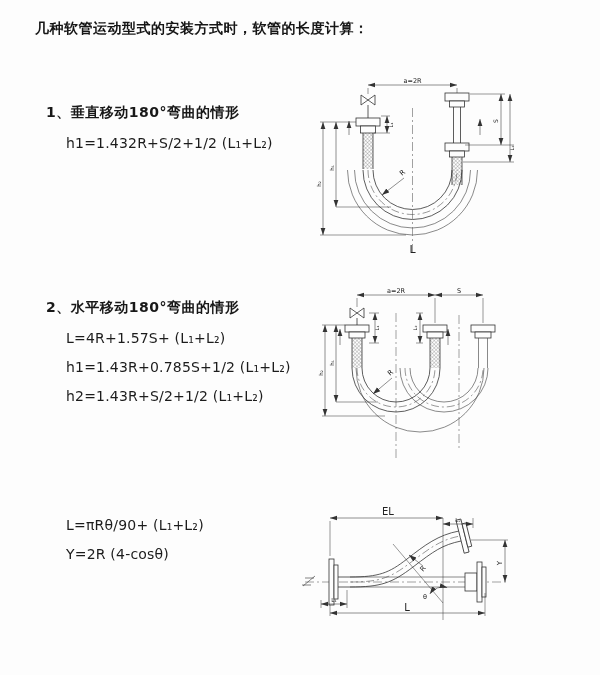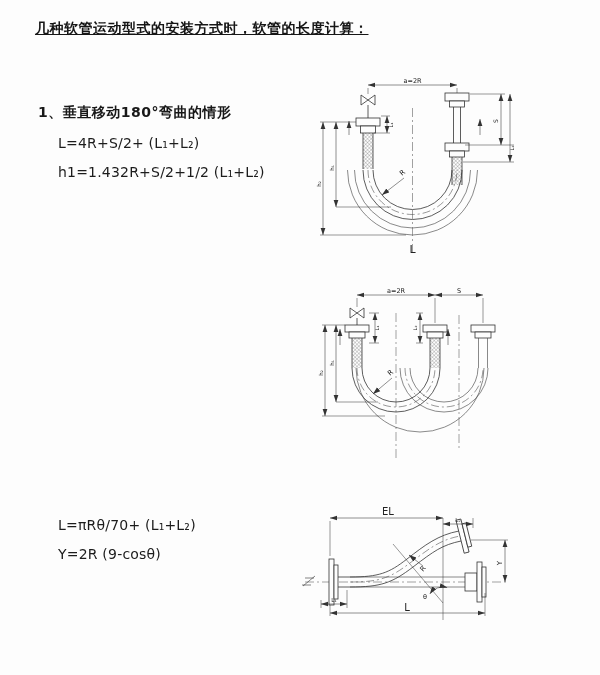--- a/index.html
+++ b/index.html
@@ -3,23 +3,23 @@
 <meta charset="utf-8">
 <style>
   html,body{margin:0;padding:0;background:#e9e9e9;}
   .page{
     position:relative;width:600px;height:675px;background:#fdfdfd;
     font-family:"DejaVu Sans","Liberation Sans",sans-serif;color:#1a1a1a;
     overflow:hidden;margin:0 auto;
   }
   .title{
     position:absolute;left:35px;top:20px;font-size:14px;font-weight:600;
-    letter-spacing:.5px;color:#161616;white-space:nowrap;text-decoration:underline;
+    letter-spacing:.5px;color:#161616;white-space:nowrap;
   }
-  .sec{position:absolute;left:38px;}
+  .sec{position:absolute;left:46px;}
   .sec-heading{font-size:14px;font-weight:600;letter-spacing:.5px;height:30px;line-height:20px;white-space:nowrap;color:#181818;}
   .formula{font-size:14px;height:29px;line-height:22px;padding-left:20px;white-space:nowrap;color:#1c1c1c;letter-spacing:.2px;}
   svg{position:absolute;overflow:visible;}
   svg text{fill:#222;font-family:"DejaVu Sans","Liberation Sans",sans-serif;}
   .geo{stroke:#333;stroke-width:.8;fill:none;}
   .geoF{stroke:#333;stroke-width:.8;fill:#fdfdfd;}
   .ph{stroke:#4a4a4a;stroke-width:.65;fill:none;}
   .dim{stroke:#333;stroke-width:.55;fill:none;}
   .ext{stroke:#333;stroke-width:.5;fill:none;}
   .cl{stroke:#444;stroke-width:.5;fill:none;stroke-dasharray:9 3 2 3;}
@@ -40,28 +40,33 @@
       <pattern id="hatch" width="2.6" height="2.6" patternUnits="userSpaceOnUse" patternTransform="rotate(45)">
         <path d="M0,0 H2.6 M0,0 V2.6" stroke="#555" stroke-width="0.45"></path>
       </pattern>
     </defs>
   </svg>
 
   <div class="title">几种软管运动型式的安装方式时，软管的长度计算：</div>
 
   <div class="sec" style="top:102px">
     <div class="sec-heading">1、垂直移动180°弯曲的情形</div>
-    <div class="formula">L=4R+S/2+ (L₁+L₂)</div>
     <div class="formula">h1=1.432R+S/2+1/2 (L₁+L₂)</div>
   </div>
 
+  <div class="sec" style="top:297px">
+    <div class="sec-heading">2、水平移动180°弯曲的情形</div>
+    <div class="formula">L=4R+1.57S+ (L₁+L₂)</div>
+    <div class="formula">h1=1.43R+0.785S+1/2 (L₁+L₂)</div>
+    <div class="formula">h2=1.43R+S/2+1/2 (L₁+L₂)</div>
+  </div>
 
   <div class="sec" style="top:514px">
-    <div class="formula">L=πRθ/70+ (L₁+L₂)</div>
-    <div class="formula">Y=2R (9-cosθ)</div>
+    <div class="formula">L=πRθ/90+ (L₁+L₂)</div>
+    <div class="formula">Y=2R (4-cosθ)</div>
   </div>
 
   <svg style="left:305px;top:72px" width="290" height="190" viewBox="0 0 290 190">
     <path class="cl" d="M107.5,36 V182"></path>
 
     <path class="ext" d="M63,16 V22 M152,16 V27"></path>
     <path class="dim arrdim" d="M63,13 H152"></path>
     <text x="107.5" y="10.5" font-size="6.5" text-anchor="middle">a=2R</text>
 
     <g>

